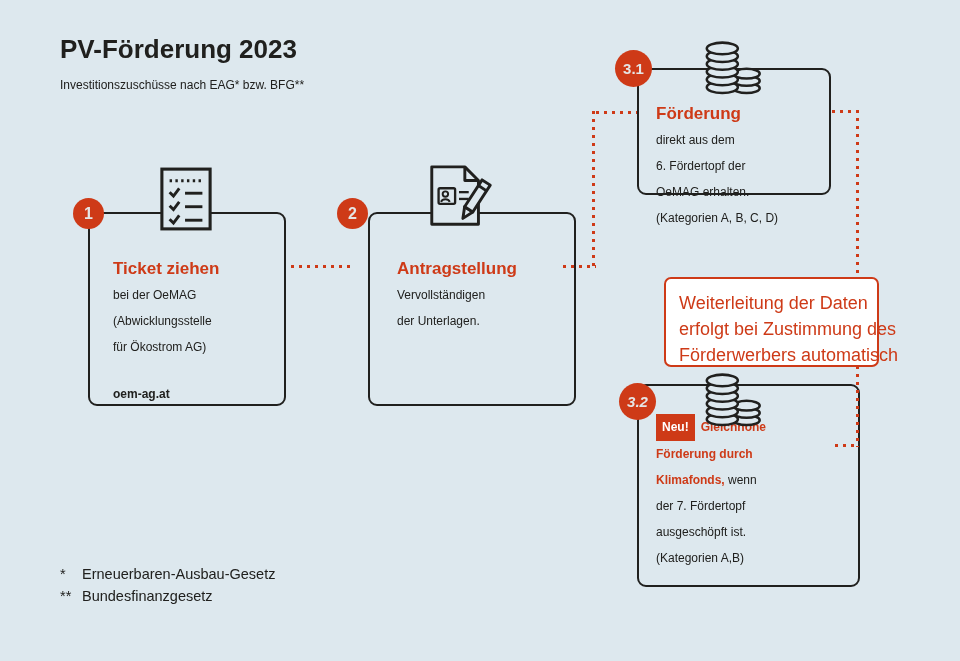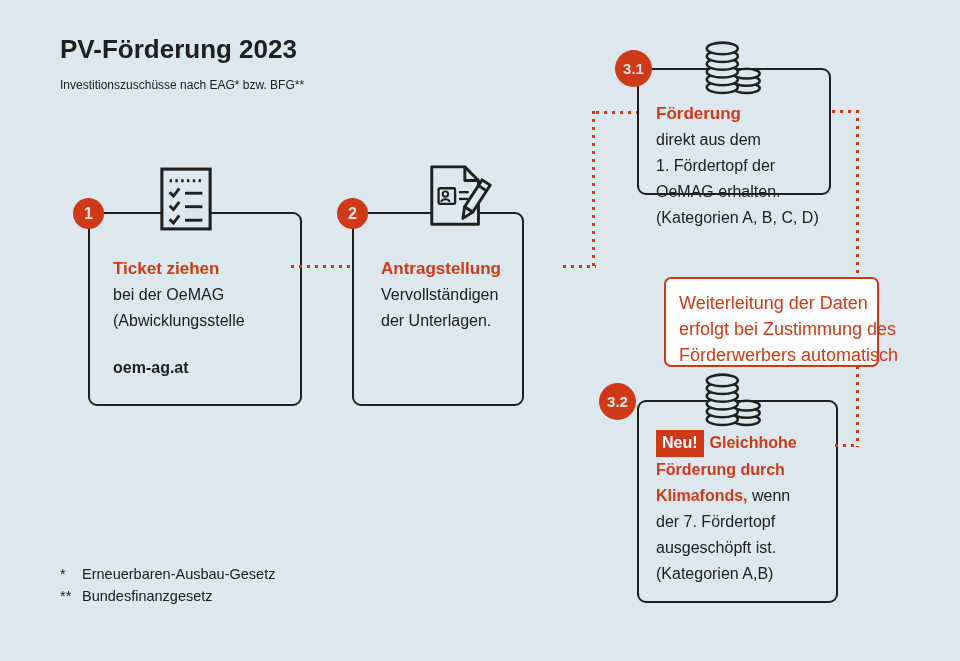--- a/index.html
+++ b/index.html
@@ -19,21 +19,21 @@
   h1{position:absolute;left:60px;top:32px;margin:0;font-size:26px;line-height:34px;font-weight:700;color:var(--ink);text-align:right;}
   .subtitle{position:absolute;left:60px;top:78px;margin:0;font-size:12px;color:var(--ink);}
   .card{position:absolute;border:2px solid var(--ink);border-radius:9px;background:transparent;}
   .num{
     position:absolute;background:var(--red);color:#e5e5e5;border-radius:50%;
     display:flex;align-items:center;justify-content:center;font-weight:700;z-index:4;
   }
   .num.small{width:31px;height:31px;font-size:16px;}
   .num.big{width:37px;height:37px;font-size:15px;}
   .step-title{color:var(--red);font-weight:700;font-size:17px;line-height:26px;white-space:nowrap;}
-  .step-line{font-size:16px;line-height:26px;white-space:nowrap;}
+  .step-line{font-size:12px;line-height:26px;white-space:nowrap;}
   .strong{font-weight:700;}
   .redbold{color:var(--red);font-weight:700;}
   .mt{margin-top:21px;}
   .dot-h{position:absolute;height:3px;background-image:repeating-linear-gradient(to right,var(--red) 0 3px,transparent 3px 8px);z-index:1;}
   .dot-v{position:absolute;width:3px;background-image:repeating-linear-gradient(to bottom,var(--red) 0 3px,transparent 3px 8px);z-index:1;}
   .icon{position:absolute;z-index:3;}
   .note{
     position:absolute;left:664px;top:277px;width:215px;height:90px;
     background:#fff;border:2px solid var(--red);border-radius:7px;
     color:var(--red);font-size:18px;line-height:26px;padding:11px 13px;white-space:nowrap;z-index:2;
@@ -55,39 +55,40 @@
   <p class="subtitle">Investitionszuschüsse nach EAG* bzw. BFG**</p>
 
   <div class="dot-h" style="left:291px;top:265px;width:60px;"></div>
   <div class="dot-h" style="left:563px;top:265px;width:33px;"></div>
   <div class="dot-v" style="left:592px;top:111px;height:157px;"></div>
   <div class="dot-h" style="left:596px;top:111px;width:41px;"></div>
   <div class="dot-h" style="left:832px;top:110px;width:27px;"></div>
   <div class="dot-v" style="left:856px;top:110px;height:337px;"></div>
   <div class="dot-h" style="left:835px;top:444px;width:24px;"></div>
 
-  <section class="card" style="left:88px;top:212px;width:214px;height:194px;padding:42px 8px 0 23px;">
+  <section class="card" style="left:88px;top:212px;width:198px;height:194px;padding:42px 8px 0 23px;">
     <div class="step-title">Ticket ziehen</div>
     <div class="step-line">bei der OeMAG</div>
     <div class="step-line">(Abwicklungsstelle</div>
+    <div class="step-line">für Ökostrom AG)</div>
     <div class="step-line strong mt">oem-ag.at</div>
   </section>
   <div class="num small" style="left:73px;top:198px;">1</div>
   <svg class="icon" style="left:159px;top:166px;" width="54" height="66" viewBox="0 0 56 68">
     <rect x="3" y="3" width="50" height="62" fill="#dde8ee" stroke="#20201e" stroke-width="3.2"></rect>
     <line x1="11" y1="15" x2="45" y2="15" stroke="#20201e" stroke-width="3" stroke-dasharray="2.5 3.5"></line>
     <polyline points="11,27 15,31 21,23" fill="none" stroke="#20201e" stroke-width="3"></polyline>
     <line x1="27" y1="28" x2="45" y2="28" stroke="#20201e" stroke-width="3"></line>
     <polyline points="11,41 15,45 21,37" fill="none" stroke="#20201e" stroke-width="3"></polyline>
     <line x1="27" y1="42" x2="45" y2="42" stroke="#20201e" stroke-width="3"></line>
     <polyline points="11,55 15,59 21,51" fill="none" stroke="#20201e" stroke-width="3"></polyline>
     <line x1="27" y1="56" x2="45" y2="56" stroke="#20201e" stroke-width="3"></line>
   </svg>
 
-  <section class="card" style="left:352px;top:212px;width:172px;height:194px;padding:42px 0 0 27px;">
+  <section class="card" style="left:368px;top:212px;width:208px;height:194px;padding:42px 0 0 27px;">
     <div class="step-title">Antragstellung</div>
     <div class="step-line">Vervollständigen</div>
     <div class="step-line">der Unterlagen.</div>
   </section>
   <div class="num small" style="left:337px;top:198px;">2</div>
   <svg class="icon" style="left:420px;top:162px;" width="78" height="70" viewBox="0 0 80 72">
     <path d="M12 5 H46 L60 19 V64 H12 Z" fill="#dde8ee" stroke="#20201e" stroke-width="3" stroke-linejoin="round"></path>
     <path d="M46 5 V19 H60" fill="none" stroke="#20201e" stroke-width="3" stroke-linejoin="round"></path>
     <rect x="19" y="27" width="17" height="16" rx="1.5" fill="none" stroke="#20201e" stroke-width="2.4"></rect>
     <circle cx="26" cy="33" r="2.8" fill="none" stroke="#20201e" stroke-width="2"></circle>
@@ -97,21 +98,21 @@
     <g transform="translate(44 58) rotate(-57)" stroke="#20201e" stroke-width="3" fill="#dde8ee" stroke-linejoin="round">
       <path d="M0 0 L11 -5 L11 5 Z"></path>
       <rect x="11" y="-5" width="33" height="10"></rect>
       <line x1="37" y1="-5" x2="37" y2="5"></line>
     </g>
   </svg>
 
   <section class="card" style="left:637px;top:68px;width:194px;height:127px;padding:31px 0 0 17px;">
     <div class="step-title">Förderung</div>
     <div class="step-line">direkt aus dem</div>
-    <div class="step-line">1. Fördertopf der</div>
+    <div class="step-line">6. Fördertopf der</div>
     <div class="step-line">OeMAG erhalten.</div>
     <div class="step-line">(Kategorien A, B, C, D)</div>
   </section>
   <div class="num big" style="left:615px;top:50px;">3.1</div>
   <svg class="icon" style="left:700px;top:30px;" width="66" height="66" viewBox="0 0 66 68">
     <g fill="#dde8ee" stroke="#20201e" stroke-width="2.6">
       <ellipse cx="47" cy="60" rx="13.5" ry="5"></ellipse>
       <ellipse cx="47" cy="52.5" rx="13.5" ry="5"></ellipse>
       <ellipse cx="47" cy="45" rx="13.5" ry="5"></ellipse>
       <ellipse cx="22" cy="59" rx="16" ry="6"></ellipse>
@@ -122,33 +123,33 @@
       <ellipse cx="22" cy="19" rx="16" ry="6"></ellipse>
     </g>
   </svg>
 
   <aside class="note">
     <div>Weiterleitung der Daten</div>
     <div>erfolgt bei Zustimmung des</div>
     <div>Förderwerbers automatisch</div>
   </aside>
 
-  <section class="card" style="left:637px;top:400px;width:201px;height:203px;padding:28px 0 0 17px;">
+  <section class="card" style="left:637px;top:384px;width:223px;height:203px;padding:28px 0 0 17px;">
     <div class="step-line">
       <span class="badge">Neu!</span><span class="redbold">Gleichhohe</span>
     </div>
     <div class="step-line redbold">Förderung durch</div>
     <div class="step-line">
       <span class="redbold">Klimafonds,</span><span> wenn</span>
     </div>
     <div class="step-line">der 7. Fördertopf</div>
     <div class="step-line">ausgeschöpft ist.</div>
     <div class="step-line">(Kategorien A,B)</div>
   </section>
-  <div class="num big" style="left:599px;top:383px;">3.2</div>
+  <div class="num big" style="left:619px;top:383px;font-style:italic;">3.2</div>
   <svg class="icon" style="left:700px;top:362px;" width="66" height="66" viewBox="0 0 66 68">
     <g fill="#dde8ee" stroke="#20201e" stroke-width="2.6">
       <ellipse cx="47" cy="60" rx="13.5" ry="5"></ellipse>
       <ellipse cx="47" cy="52.5" rx="13.5" ry="5"></ellipse>
       <ellipse cx="47" cy="45" rx="13.5" ry="5"></ellipse>
       <ellipse cx="22" cy="59" rx="16" ry="6"></ellipse>
       <ellipse cx="22" cy="51" rx="16" ry="6"></ellipse>
       <ellipse cx="22" cy="43" rx="16" ry="6"></ellipse>
       <ellipse cx="22" cy="35" rx="16" ry="6"></ellipse>
       <ellipse cx="22" cy="27" rx="16" ry="6"></ellipse>

